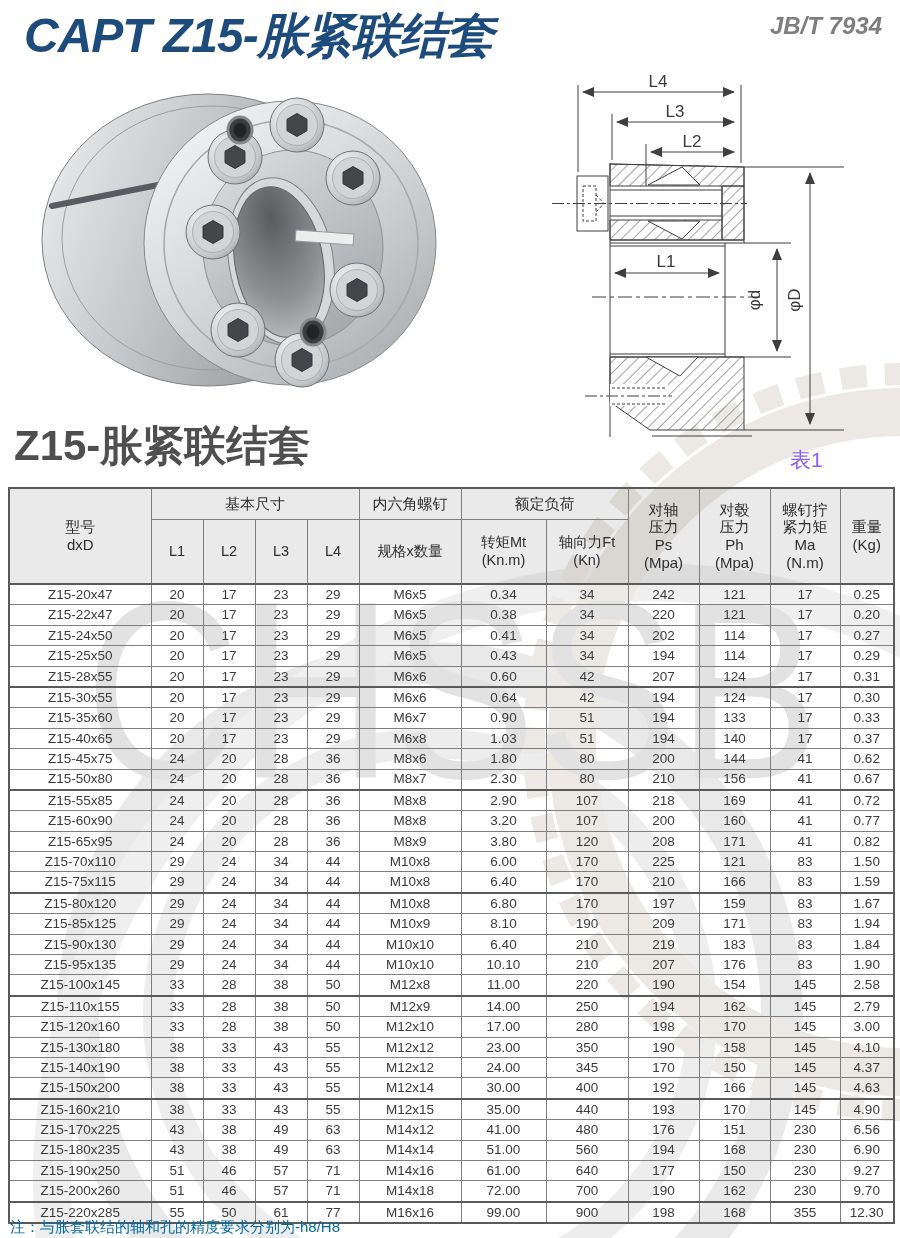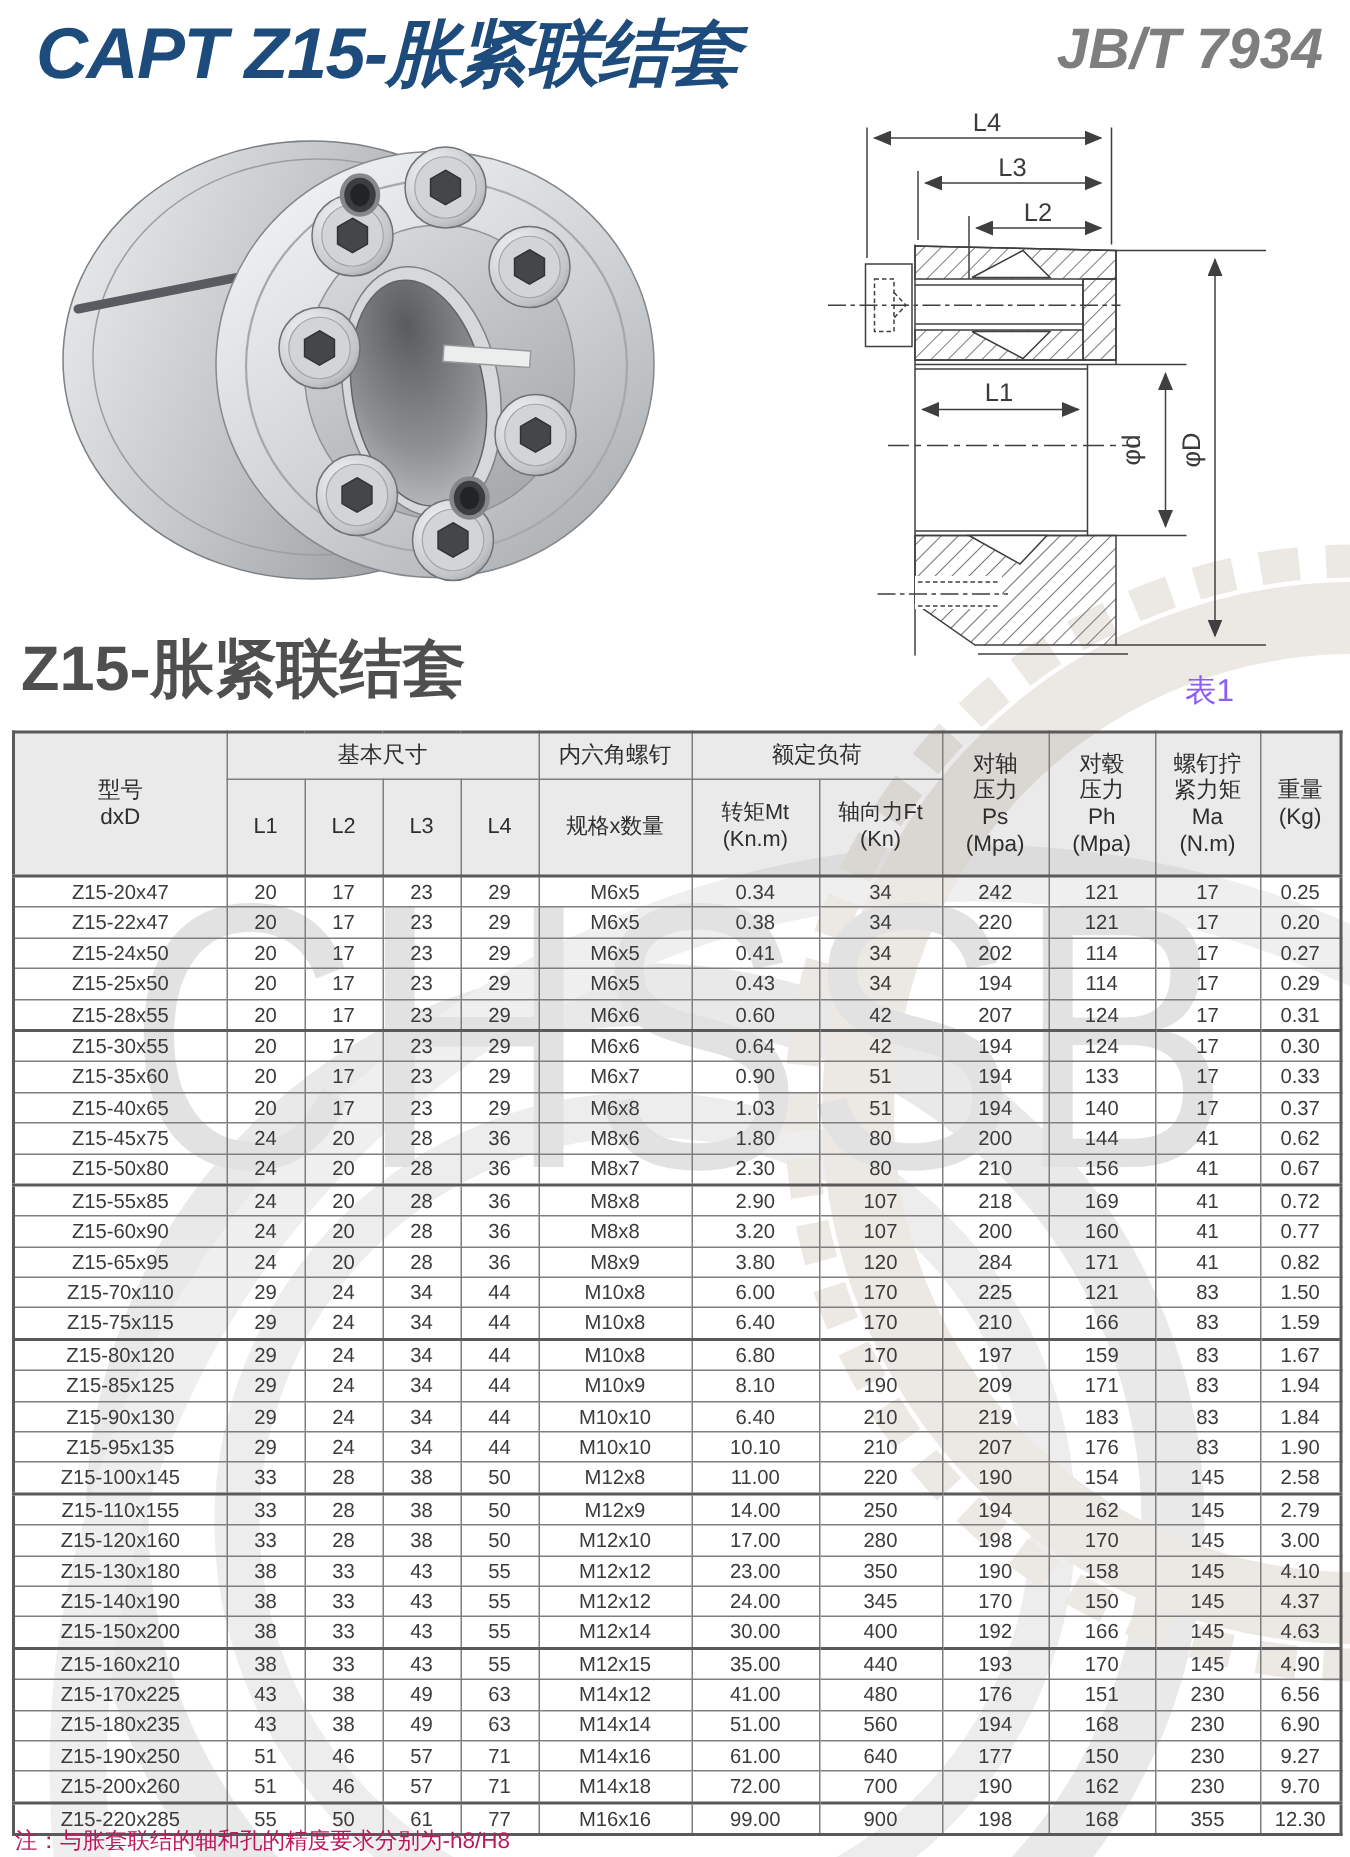--- a/index.html
+++ b/index.html
@@ -3,26 +3,26 @@
 <meta charset="utf-8">
 <style>
   html,body{margin:0;padding:0;background:#ffffff;}
   .page{position:relative;width:900px;height:1238px;background:#fff;overflow:hidden;
         font-family:"Liberation Sans","DejaVu Sans",sans-serif;}
   .layer{position:absolute;}
   .wm{left:0;top:0;z-index:0;}
   .content{z-index:1;}
   .title{left:24px;top:4px;font-size:48px;font-weight:bold;font-style:italic;
          color:#1d4b7c;letter-spacing:-1px;white-space:nowrap;}
-  .standard{right:18px;top:12px;font-size:38px;font-weight:bold;font-style:italic;
+  .standard{right:18px;top:12px;font-size:24px;font-weight:bold;font-style:italic;
             color:#7e7e7e;white-space:nowrap;}
   .sectionTitle{left:14px;top:418px;font-size:42px;font-weight:bold;color:#4f4f4f;
                 letter-spacing:0;white-space:nowrap;}
   .tableLabel{left:790px;top:446px;font-size:21px;color:#8b5cf6;}
-  .note{left:10px;top:1218px;font-size:15px;color:#be185d;}
+  .note{left:10px;top:1218px;font-size:15px;color:#0369a1;}
   table.spec{position:absolute;left:8px;top:487px;width:885px;z-index:1;
              border-collapse:collapse;table-layout:fixed;background:transparent;
              border:2px solid #5a5a5a;}
   .spec th,.spec td{border:1px solid #7e7e7e;text-align:center;vertical-align:middle;
              padding:0;color:#3b3b3b;}
   .spec thead{border-bottom:2px solid #5a5a5a;}
   .spec thead th{background:rgba(125,125,125,0.16);font-weight:normal;color:#2e2e2e;
              font-size:15px;line-height:1.18;}
   .spec thead tr.sub th{font-size:14.5px;}
   .spec thead tr.top th{height:30px;margin-left:20px;}
@@ -398,21 +398,21 @@
         </tr>
         <tr>
           <td>Z15-65x95</td>
           <td>24</td>
           <td>20</td>
           <td>28</td>
           <td>36</td>
           <td>M8x9</td>
           <td>3.80</td>
           <td>120</td>
-          <td>284</td>
+          <td>208</td>
           <td>171</td>
           <td>41</td>
           <td>0.82</td>
         </tr>
         <tr>
           <td>Z15-70x110</td>
           <td>29</td>
           <td>24</td>
           <td>34</td>
           <td>44</td>

